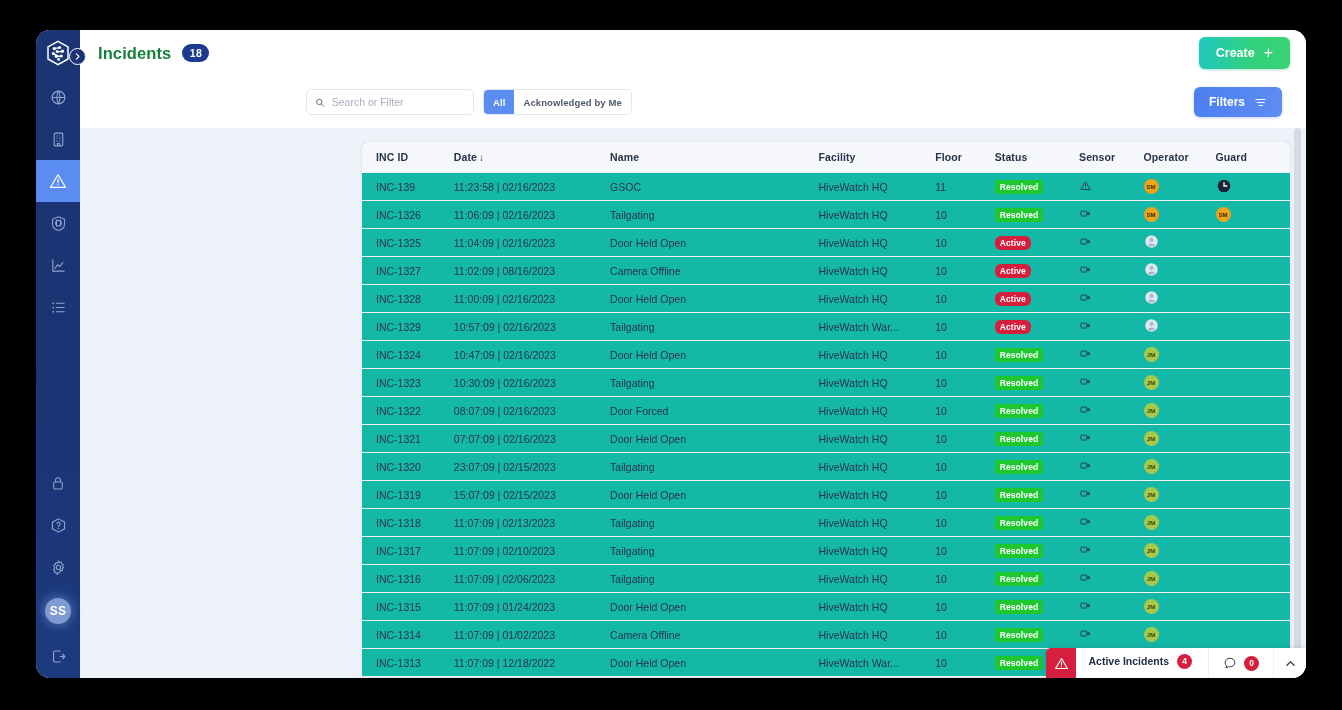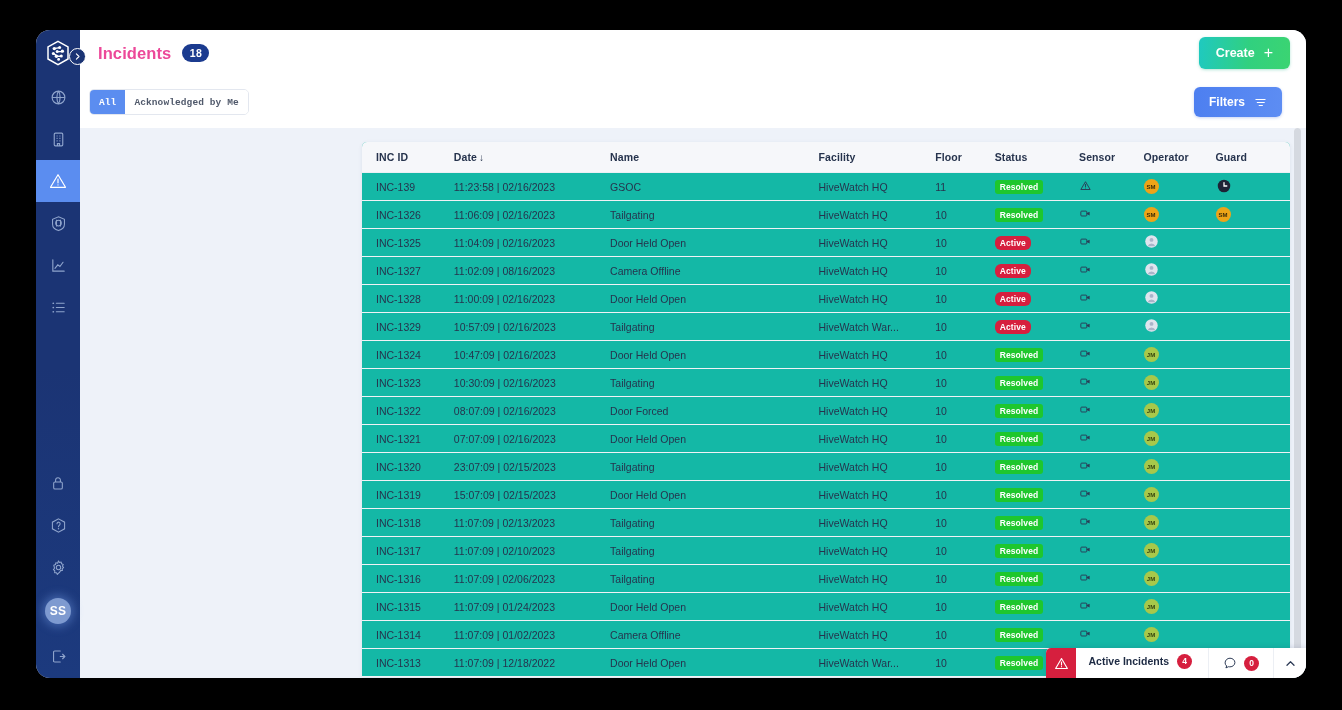--- a/index.html
+++ b/index.html
@@ -89,21 +89,21 @@
   
   #titlebar {
     height: 46px; flex: 0 0 46px;
     background: #ffffff;
     display: flex; align-items: center;
     padding: 0 16px 0 18px;
     position: relative;
     z-index: 5;
   }
   #page-title {
-    font-size: 16.5px; font-weight: bold; color: #ec4899;
+    font-size: 16.5px; font-weight: bold; color: #15803d;
     letter-spacing: .1px;
   }
   #title-count {
     margin-left: 11px;
     background: #1b3b8f; color: #ffffff;
     font-size: 10.5px; font-weight: bold;
     border-radius: 9px;
     padding: 2.5px 7.5px 3px;
     letter-spacing: .2px;
   }
@@ -160,21 +160,21 @@
   }
   .seg-btn {
     height: 100%;
     display: flex; align-items: center; justify-content: center;
     font-size: 9.5px; font-weight: bold;
     color: #50596b;
     padding: 0 9px;
     background: #ffffff;
     cursor: pointer;
     border: none;
-    font-family: Liberation Mono, monospace;
+    font-family: Liberation Sans, sans-serif;
     letter-spacing: .1px;
   }
   .seg-btn.selected { background: #5b8df0; color: #ffffff; }
   #filters-button {
     margin-left: auto;
     background: linear-gradient(95deg,#4d7ff0 0%,#5d8df3 100%);
     color: #ffffff;
     border: none; border-radius: 6px;
     height: 30px; padding: 0 15px;
     font-size: 12px; font-weight: bold;
@@ -435,20 +435,27 @@
     <div id="titlebar">
       <div id="page-title">Incidents</div>
       <div id="title-count">18</div>
       <button id="create-button">
         <span>Create</span>
         <span class="plus">+</span>
       </button>
     </div>
 
     <div id="toolbar">
+      <div id="search-box">
+        <svg width="11" height="11" viewBox="0 0 24 24" fill="none" stroke="#5a6478" stroke-width="2.3">
+          <circle cx="10.6" cy="10.6" r="6.6"></circle>
+            <path d="M15.6 15.6 21 21" stroke-linecap="round"></path>
+        </svg>
+        <input type="text" placeholder="Search or Filter" style="">
+      </div>
 
       <div id="segmented">
         <button class="seg-btn selected">All</button>
         <button class="seg-btn">Acknowledged by Me</button>
       </div>
 
       <button id="filters-button">
         <span>Filters</span>
         <svg width="13" height="13" viewBox="0 0 24 24" fill="none" stroke="currentColor" stroke-width="2">
           <path d="M3.5 6.5h17M6 12h13M9.5 17.5h6" stroke-linecap="round"></path>

